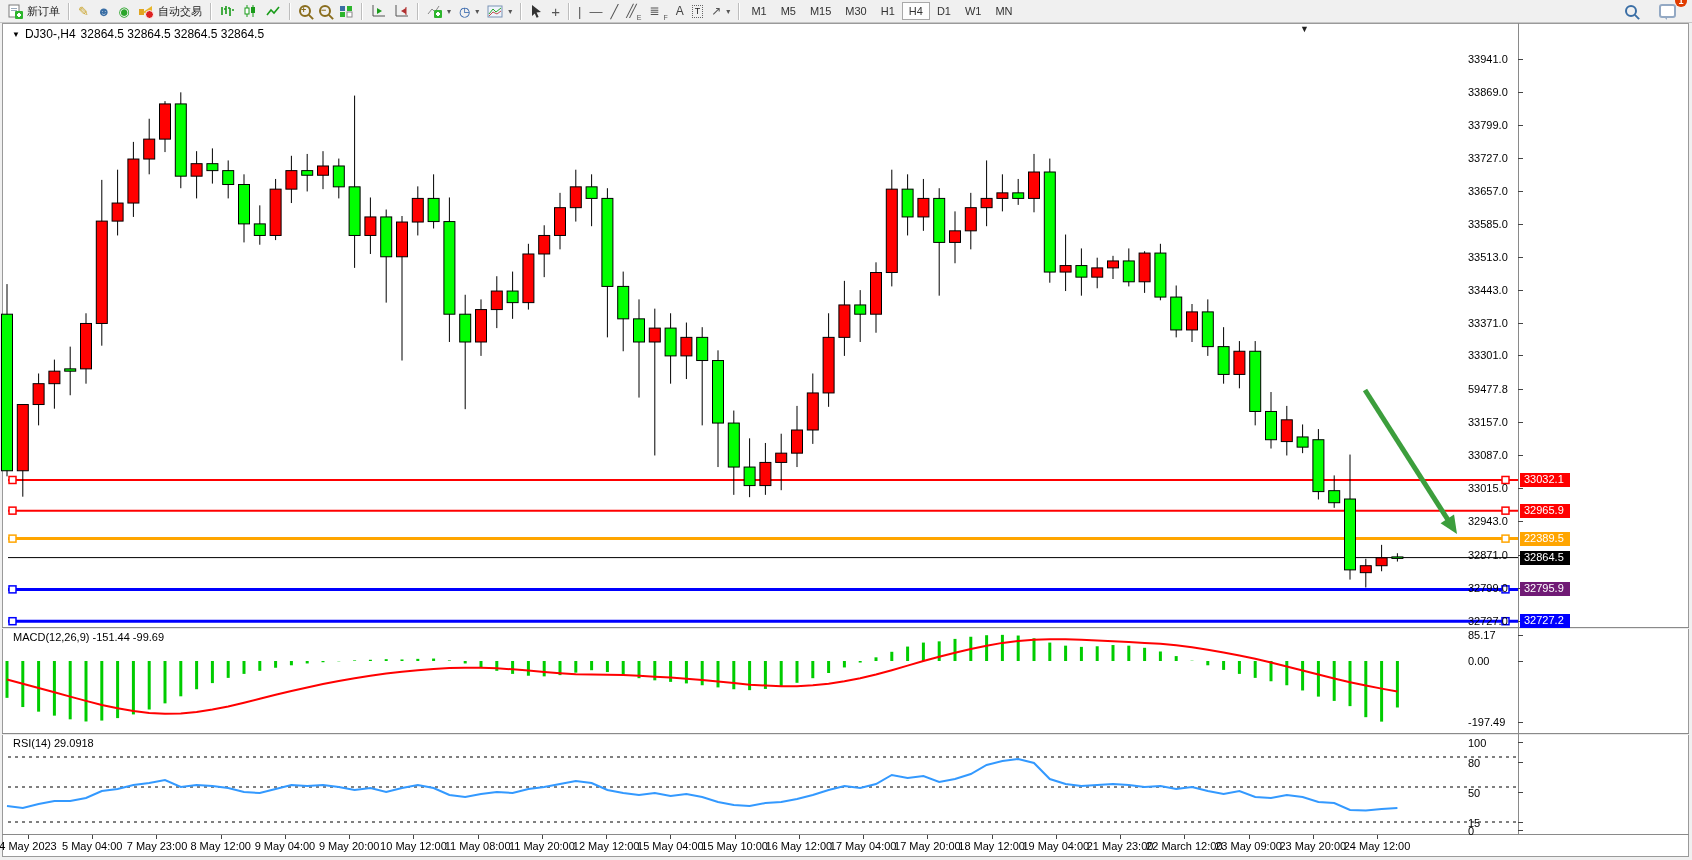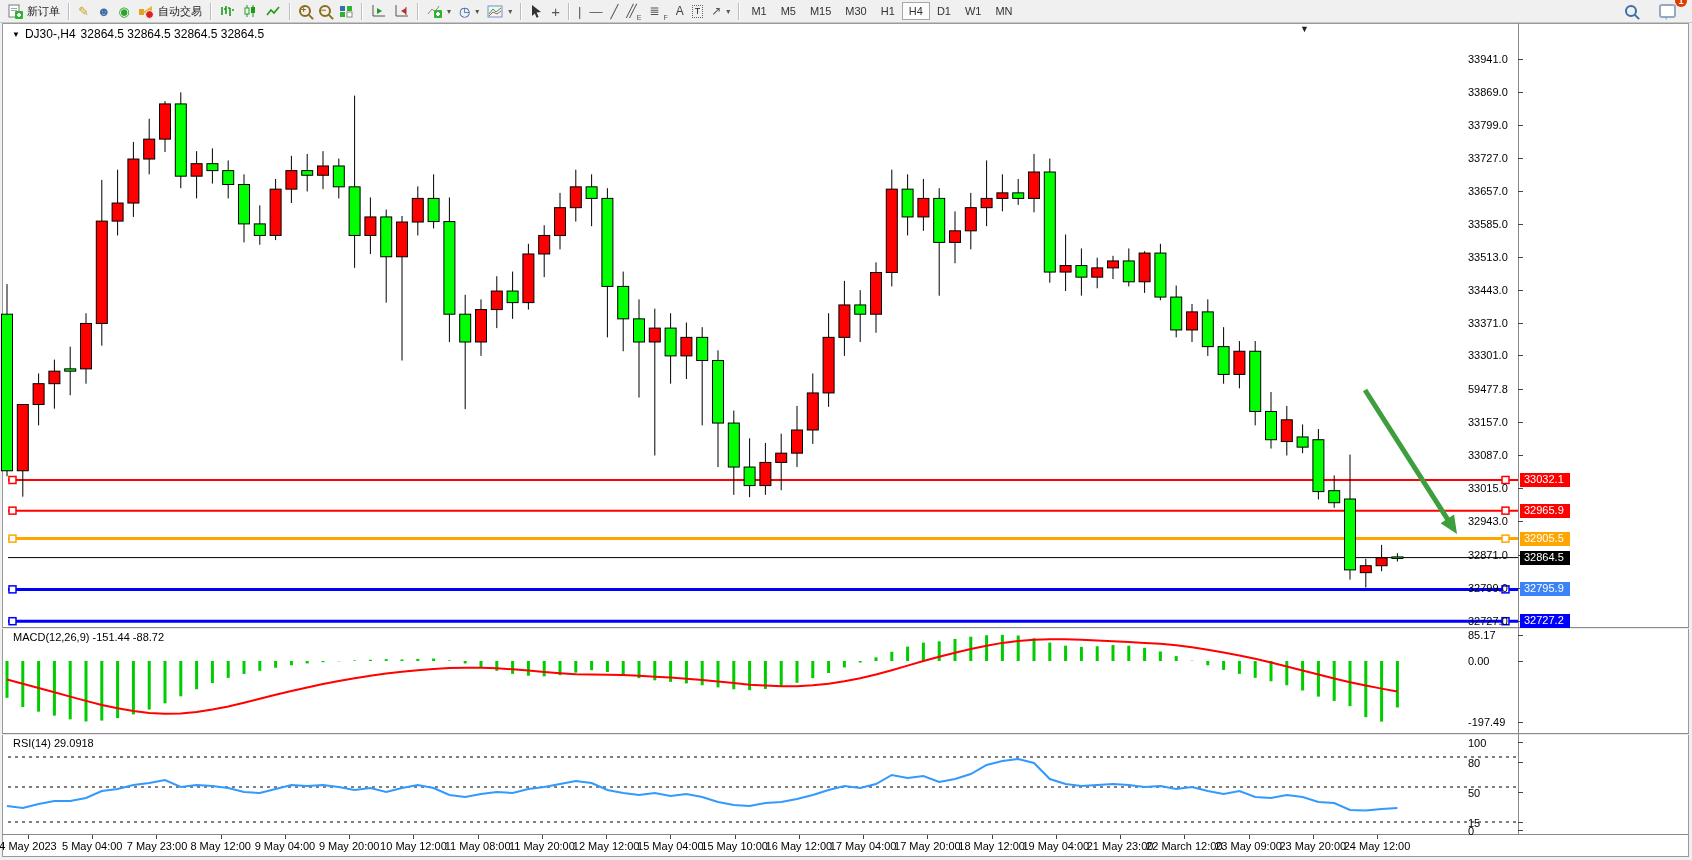--- a/index.html
+++ b/index.html
@@ -221,21 +221,21 @@
 
 <div class="hsep" style="top:627px"></div>
 <div class="hsep2" style="top:628px"></div>
 <div class="hsep" style="top:733px"></div>
 <div class="hsep2" style="top:734px"></div>
 <div class="hsep" style="top:834px"></div>
 <div class="vaxis"></div>
 
 <div class="indlabel" style="left:13px;top:631px">
   <span>MACD(12,26,9)</span>
-  <span>-151.44 -88.72</span>
+  <span>-151.44 -99.69</span>
 </div>
 <div class="indlabel" style="left:13px;top:737px">
   <span>RSI(14)</span>
   <span>29.0918</span>
 </div>
 
 <svg id="price-svg" class="pane" style="left:8px;top:40px" width="1510" height="588">
     <line x1="0" y1="439.9774346793356" x2="1510" y2="439.9774346793356" stroke="#ff0000" stroke-width="2"></line>
     <rect x="1" y="436.4774346793356" width="7" height="7" fill="#fff" stroke="#ff0000" stroke-width="1.5"></rect>
     <rect x="1494" y="436.4774346793356" width="7" height="7" fill="#fff" stroke="#ff0000" stroke-width="1.5"></rect>
@@ -743,22 +743,22 @@
 <div class="tick" style="top:521.2470308788598px"></div>
 <div class="axlbl" style="top:515.2470308788598px">32943.0</div>
 <div class="tick" style="top:554.5961995249406px"></div>
 <div class="axlbl" style="top:548.5961995249406px">32871.0</div>
 <div class="tick" style="top:587.9453681710214px"></div>
 <div class="axlbl" style="top:581.9453681710214px">32799.0</div>
 <div class="tick" style="top:621.2945368171021px"></div>
 <div class="axlbl" style="top:615.2945368171021px">32727.0</div>
 <div class="chip" style="top:472.9774346793356px;background:#ff0000">33032.1</div>
 <div class="chip" style="top:503.640142517814px;background:#ff0000">32965.9</div>
-<div class="chip" style="top:531.6163895486936px;background:#ffa500">32905.5</div>
-<div class="chip" style="top:582.3812351543936px;background:#3b82f6">32795.9</div>
+<div class="chip" style="top:531.6163895486936px;background:#ffa500">22389.5</div>
+<div class="chip" style="top:582.3812351543936px;background:#701a75">32795.9</div>
 <div class="chip" style="top:614.2019002375293px;background:#0000ff">32727.2</div>
 <div class="chip" style="top:550.6068883610451px;background:#000000">32864.5</div>
 <div class="tick" style="top:634.85281px"></div>
 <div class="axlbl" style="top:628.85281px">85.17</div>
 <div class="tick" style="top:661px"></div>
 <div class="axlbl" style="top:655px">0.00</div>
 <div class="tick" style="top:721.62943px"></div>
 <div class="axlbl" style="top:715.62943px">-197.49</div>
 <div class="tick" style="top:742px"></div>
 <div class="axlbl" style="top:737px">100</div>

